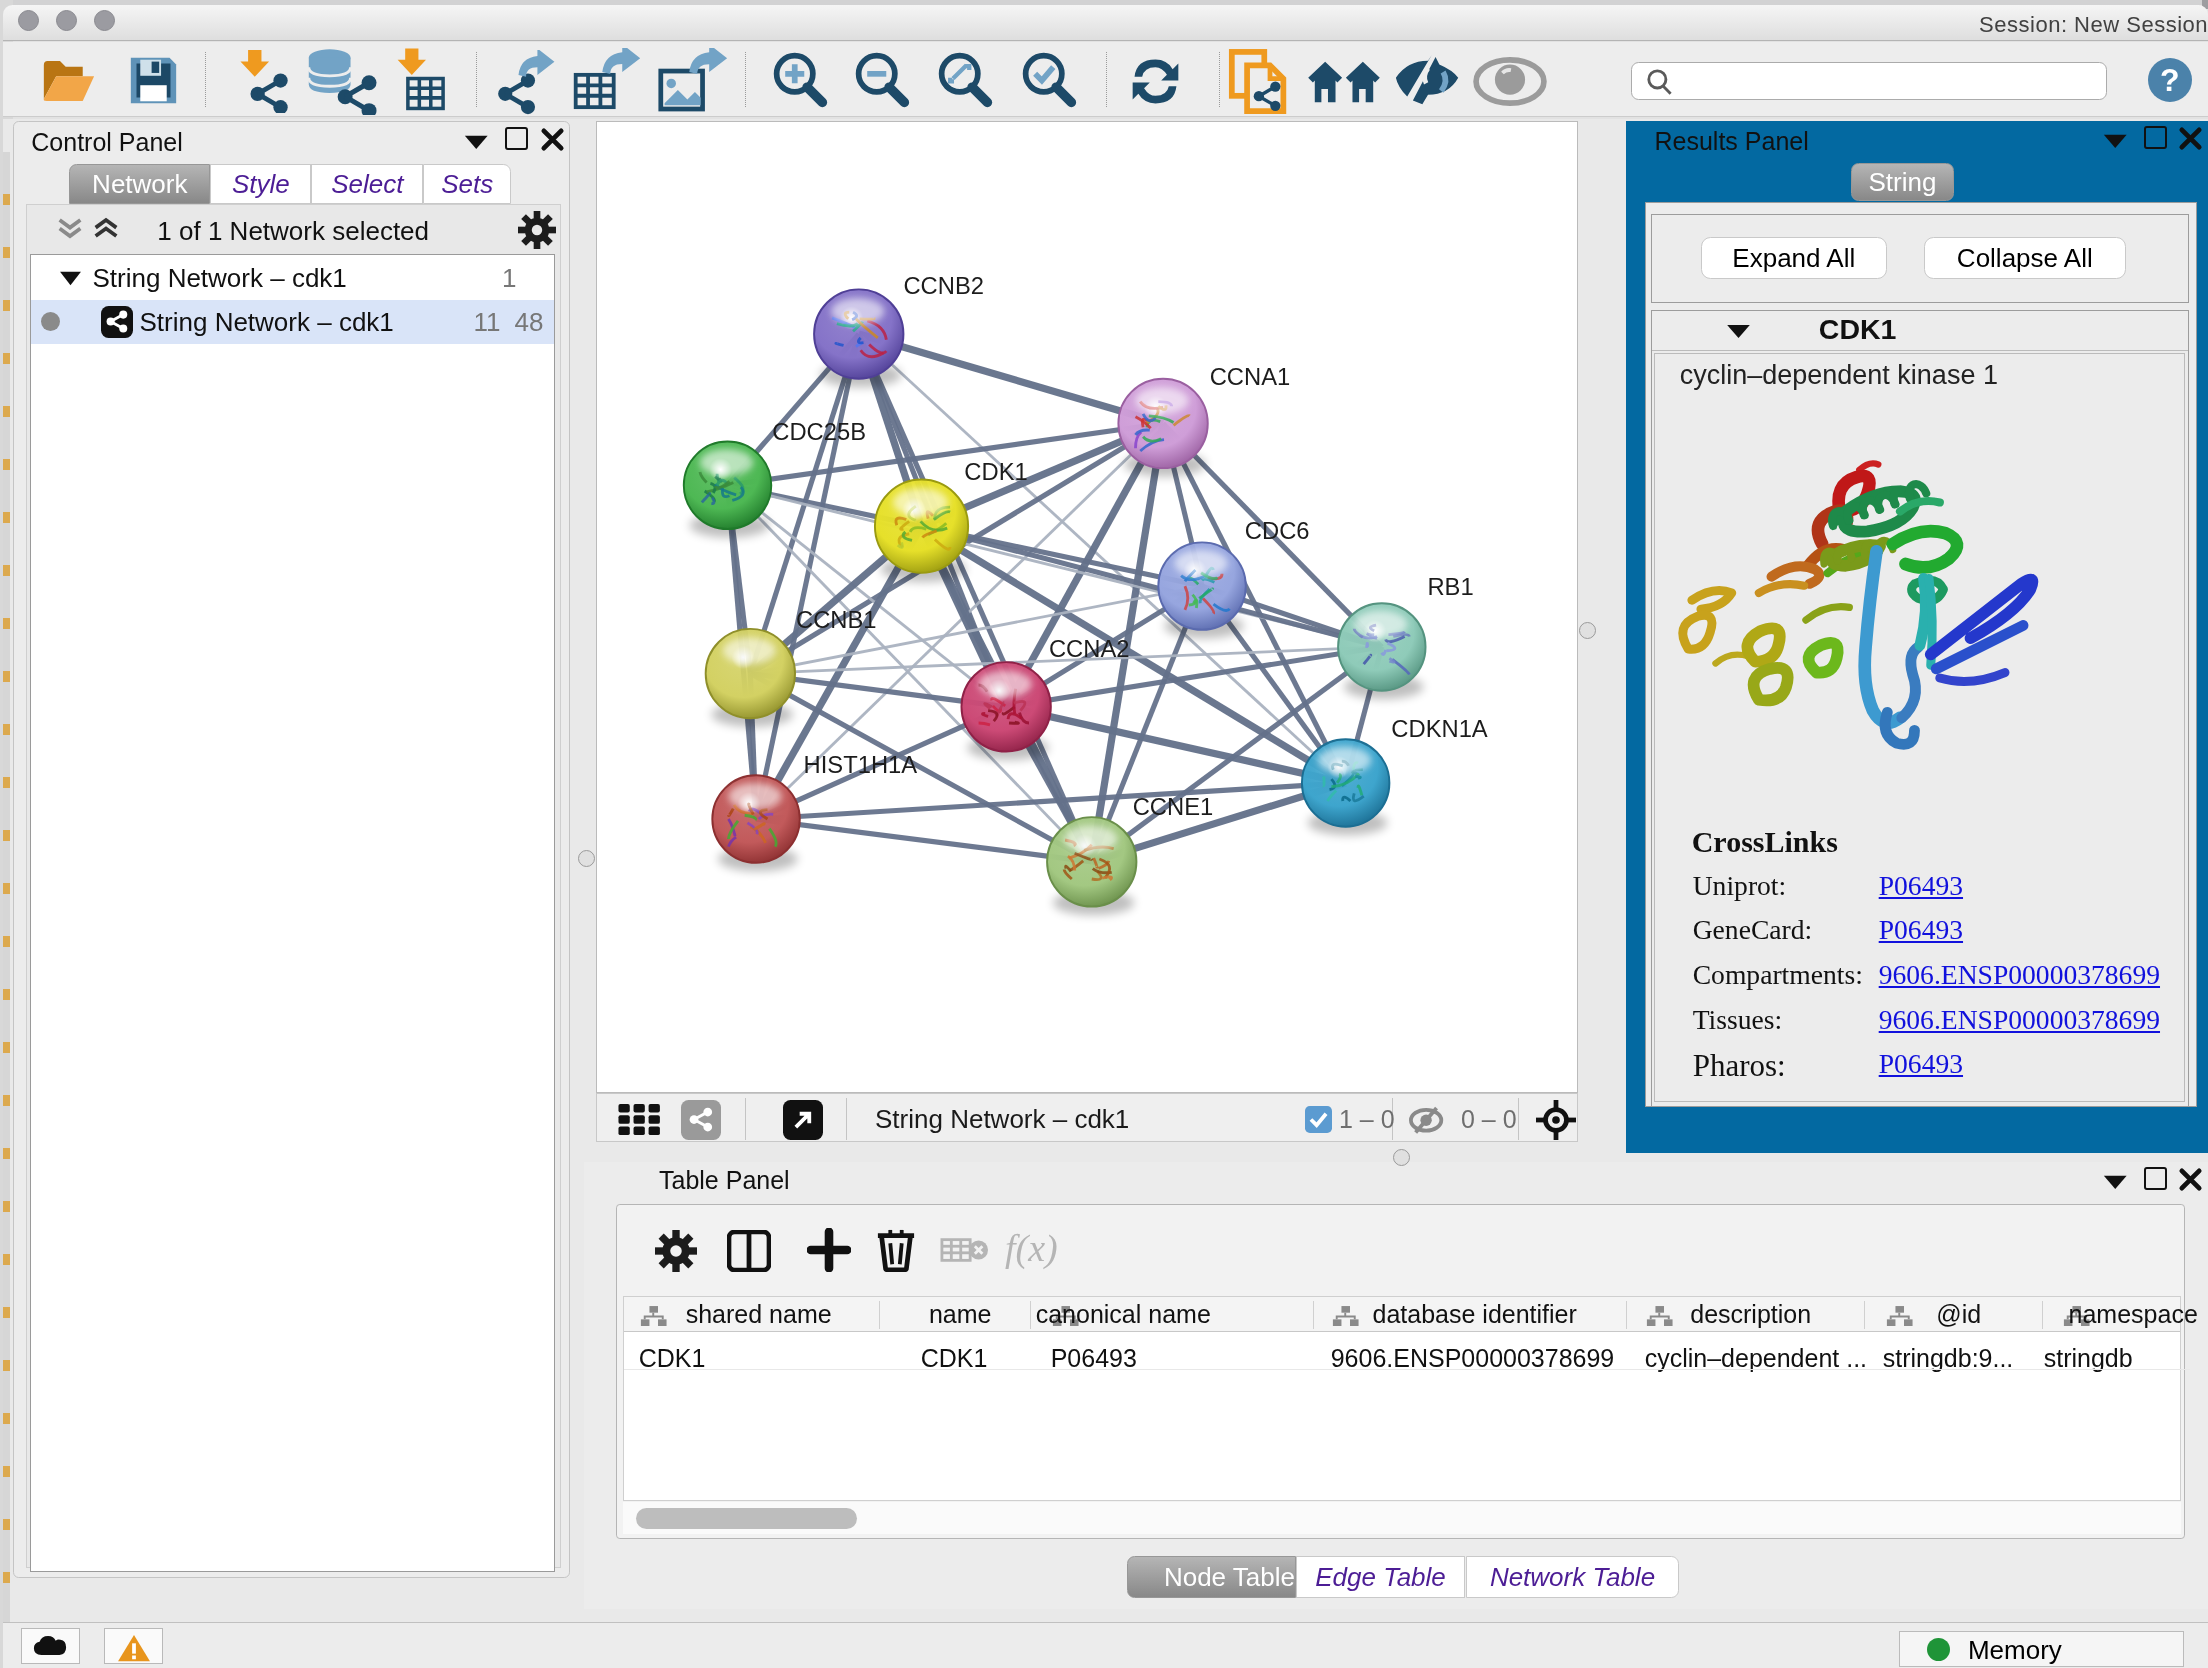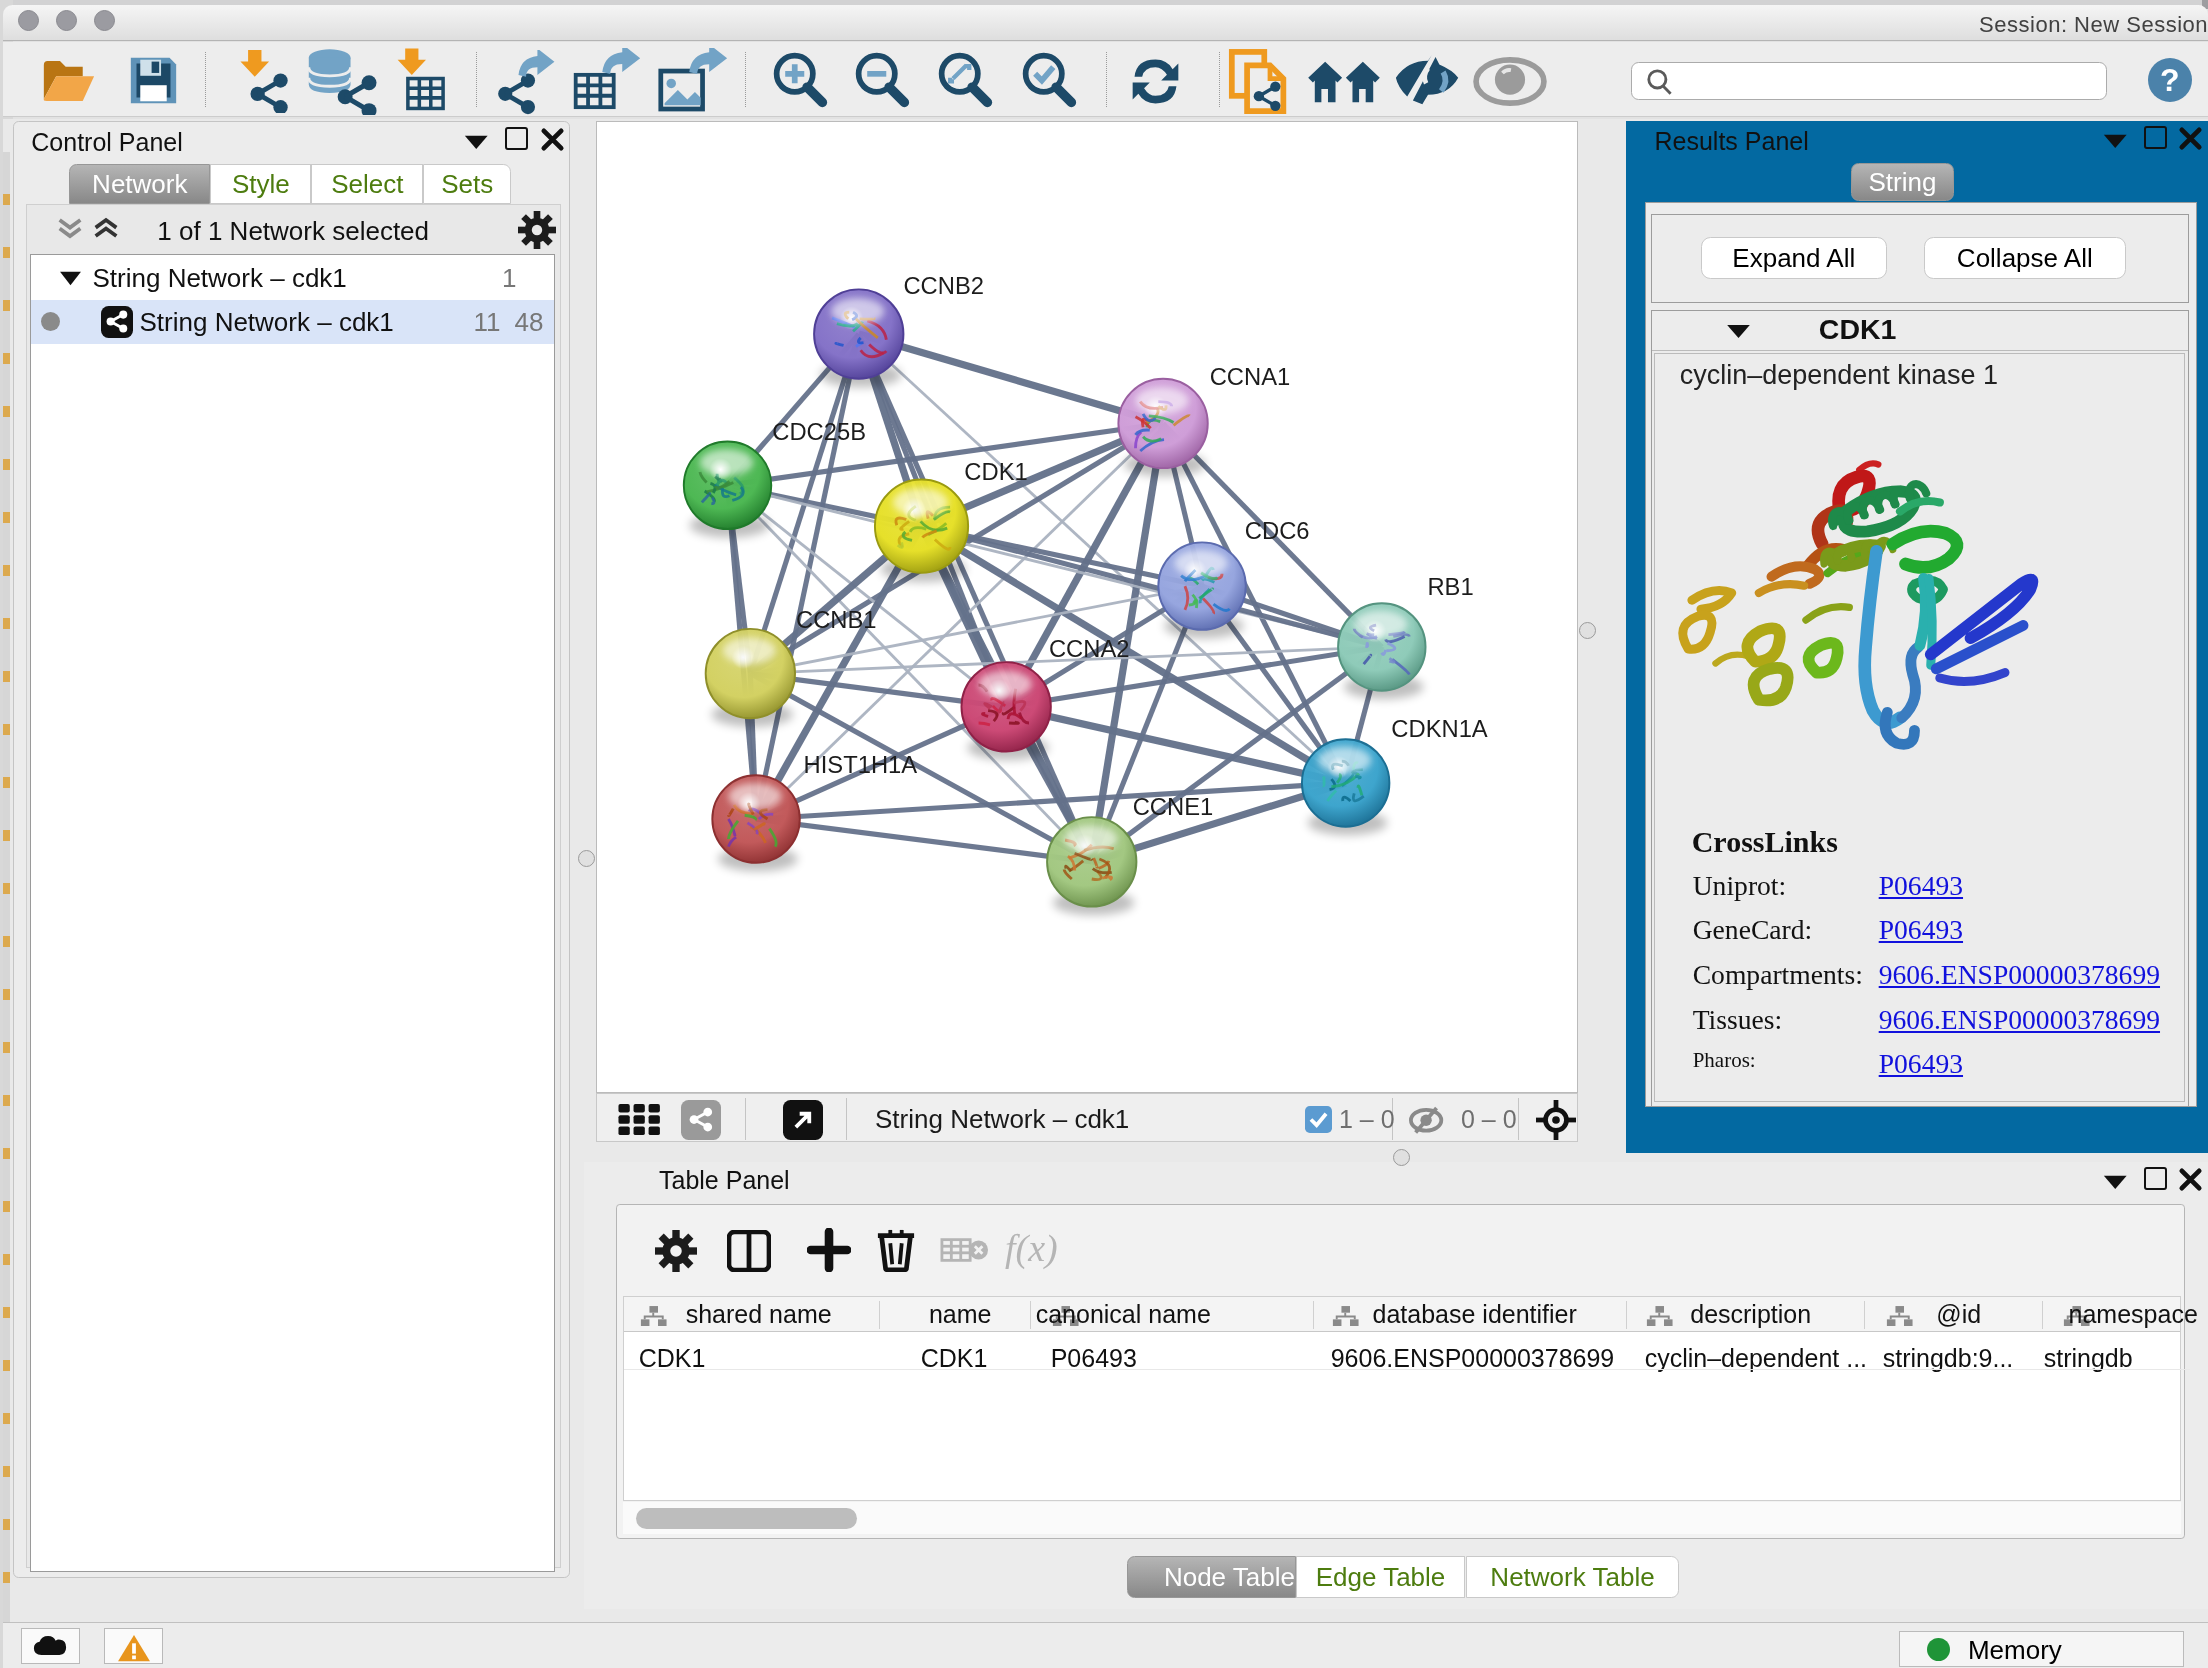--- a/index.html
+++ b/index.html
@@ -6,21 +6,21 @@
 *{box-sizing:border-box;}
 .abs{position:absolute;}
 .titlebar{position:absolute;left:2.9px;top:4.8px;right:0;height:36px;border-radius:9.5px 9.5px 0 0;
 background:linear-gradient(#f5f5f5,#dedede);border-bottom:1px solid #b4b4b4;}
 .tl{position:absolute;top:4.8px;width:21px;height:21px;border-radius:50%;background:#9b9ba1;border:1px solid #8a8a90;}
 .title{position:absolute;top:7.6px;left:0;right:0;text-align:right;font-size:22px;color:#414141;font-weight:normal;letter-spacing:0.5px;}
 .toolbar{position:absolute;left:2.9px;top:42px;right:0;height:75px;background:#ededed;border-bottom:1.9px solid #cccccc;}
 .tsep{position:absolute;top:9.5px;height:55px;width:0;border-left:1.9px dotted #9a9a9a;}
 .panelhead{font-size:25px;color:#111;}
 .tabsel{background:linear-gradient(#b5b5b5,#888888);color:#fff;border:1px solid #979797;}
-.tabun{background:#fff;color:#4d7c0f;border:1px solid #c9c9c9;}
+.tabun{background:#fff;color:#4c1d95;border:1px solid #c9c9c9;font-style:italic;}
 .srow{background:#d9e4f8;}
 .lnk{color:#1111dd;text-decoration:underline;}
 .serif{font-family:"Liberation Serif",serif;}
 </style></head>
 <body>
 
 <div class="abs" style="left:0;top:0;width:2208px;height:4.8px;background:#d2d2d3;"></div>
 <div class="abs" style="left:0;top:0;width:9.5px;height:8.6px;background:#7e7e83;"></div>
 <div class="abs" style="right:0;top:0;width:5.7px;height:8.6px;background:#9d9da0;"></div>
 <div class="abs" style="left:0;top:0;width:13.3px;height:1668px;background:#d8d8d8;"></div>
@@ -696,21 +696,21 @@
 
       <div class="abs serif" style="left:15px;top:471px;font-size:30px;font-weight:bold;color:#111;margin-left:22px;">CrossLinks</div>
       <div class="abs serif" style="left:38px;top:516px;font-size:27.6px;color:#111;">Uniprot:</div>
 <div class="abs serif lnk" style="left:224px;top:516px;font-size:27.6px;">P06493</div>
 <div class="abs serif" style="left:38px;top:560px;font-size:27.6px;color:#111;">GeneCard:</div>
 <div class="abs serif lnk" style="left:224px;top:560px;font-size:27.6px;">P06493</div>
 <div class="abs serif" style="left:38px;top:605px;font-size:27.6px;color:#111;">Compartments:</div>
 <div class="abs serif lnk" style="left:224px;top:605px;font-size:27.6px;">9606.ENSP00000378699</div>
 <div class="abs serif" style="left:38px;top:650px;font-size:27.6px;color:#111;">Tissues:</div>
 <div class="abs serif lnk" style="left:224px;top:650px;font-size:27.6px;">9606.ENSP00000378699</div>
-<div class="abs serif" style="left:38px;top:694px;font-size:21px;color:#111;">Pharos:</div>
+<div class="abs serif" style="left:38px;top:694px;font-size:31px;color:#111;">Pharos:</div>
 <div class="abs serif lnk" style="left:224px;top:694px;font-size:27.6px;">P06493</div>
     </div>
   </div>
  </div>
 </div>
 
 <div class="abs" style="left:584px;top:1162px;width:1624px;height:447px;background:#ececec;">
  <div class="abs panelhead" style="left:75px;top:3.8px;">Table Panel</div>
  <svg class="abs" style="right:79px;top:8.6px" width="28.5" height="21" viewBox="0 0 30 22">
       <path d="M3 5 L27 5 L15 19 Z" fill="#111"></path>

